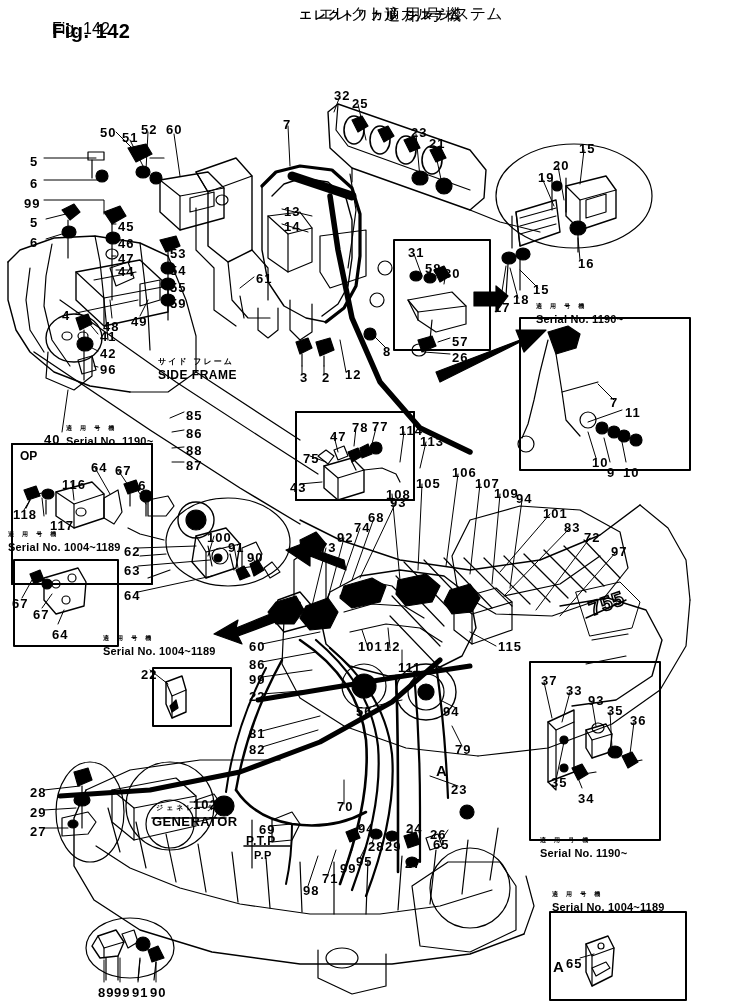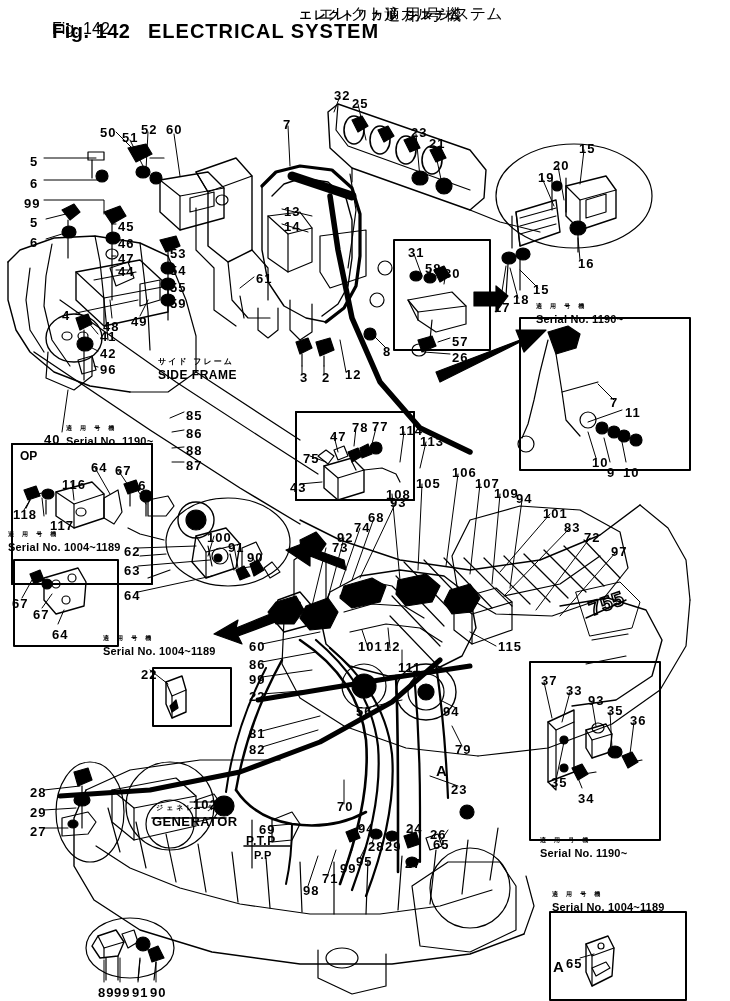--- a/index.html
+++ b/index.html
@@ -51,21 +51,20 @@
   </div>
   <div style="position:absolute;left:318px;top:4px;">
     <span class="jp">エレクトリカル システム</span>
   </div>
   <div style="position:absolute;left:384px;top:5px;">
     <span class="jp2">適 用 号 機</span>
   </div>
   <div style="position:absolute;left:52px;top:20px;">Fig. 142</div>
 
   <div class="figno" style="position:absolute;left:52px;top:20px;">Fig. 142</div>
-  <div class="figttl" style="position:absolute;left:148px;top:20px;">ELECTRICAL SYSTEM</div>
 
   <svg class="sv" width="730" height="1001" viewBox="0 0 730 1001">
     <g fill="none" stroke="#000" stroke-width="1.2" stroke-linejoin="round" stroke-linecap="round">
 
       <path d="M8,262 L20,250 L54,238 L95,236 L140,243 L168,256" stroke-width="1.4"></path>
       <path d="M8,262 L8,300 L16,330 L30,352 L54,372 L90,386 L130,392" stroke-width="1.4"></path>
       <path d="M30,268 L26,300 L30,330 L44,352"></path>
       <path d="M52,244 L46,276 L44,306 L52,340 L70,366"></path>
       <path d="M168,256 L186,300 L196,336 L196,372"></path>
       <path d="M130,392 L168,392 L196,372"></path>
@@ -721,21 +720,21 @@
       <div class="num" style="left: 494px; top: 487px;">109</div>
       <div class="num" style="left: 516px; top: 492px;">94</div>
       <div class="num" style="left: 543px; top: 507px;">101</div>
       <div class="num" style="left: 564px; top: 521px;">83</div>
       <div class="num" style="left: 584px; top: 531px;">72</div>
       <div class="num" style="left: 611px; top: 545px;">97</div>
       <div class="num" style="left: 390px; top: 496px;">93</div>
       <div class="num" style="left: 368px; top: 511px;">68</div>
       <div class="num" style="left: 354px; top: 521px;">74</div>
       <div class="num" style="left: 337px; top: 531px;">92</div>
-      <div class="num" style="left: 332px; top: 541px;">73</div>
+      <div class="num" style="left: 320px; top: 541px;">73</div>
       <div class="num" style="left: 249px; top: 640px;">60</div>
       <div class="num" style="left: 249px; top: 658px;">86</div>
       <div class="num" style="left: 249px; top: 673px;">99</div>
       <div class="num" style="left: 249px; top: 690px;">22</div>
       <div class="num" style="left: 249px; top: 727px;">81</div>
       <div class="num" style="left: 249px; top: 743px;">82</div>
       <div class="num" style="left: 358px; top: 640px;">101</div>
       <div class="num" style="left: 384px; top: 640px;">12</div>
       <div class="num" style="left: 398px; top: 661px;">111</div>
       <div class="num" style="left: 498px; top: 640px;">115</div>

